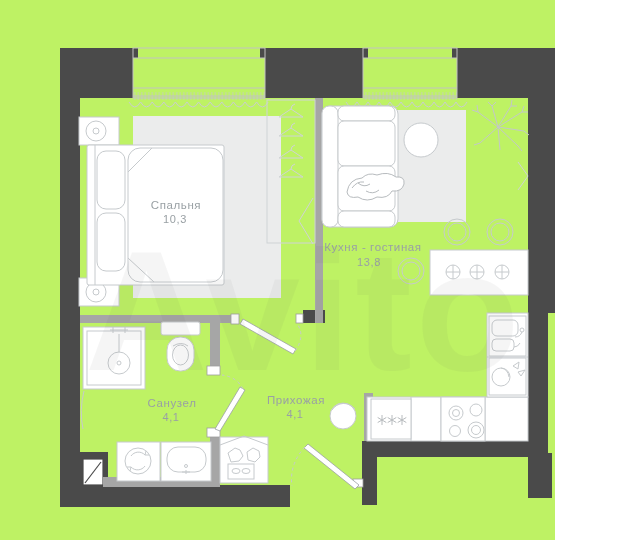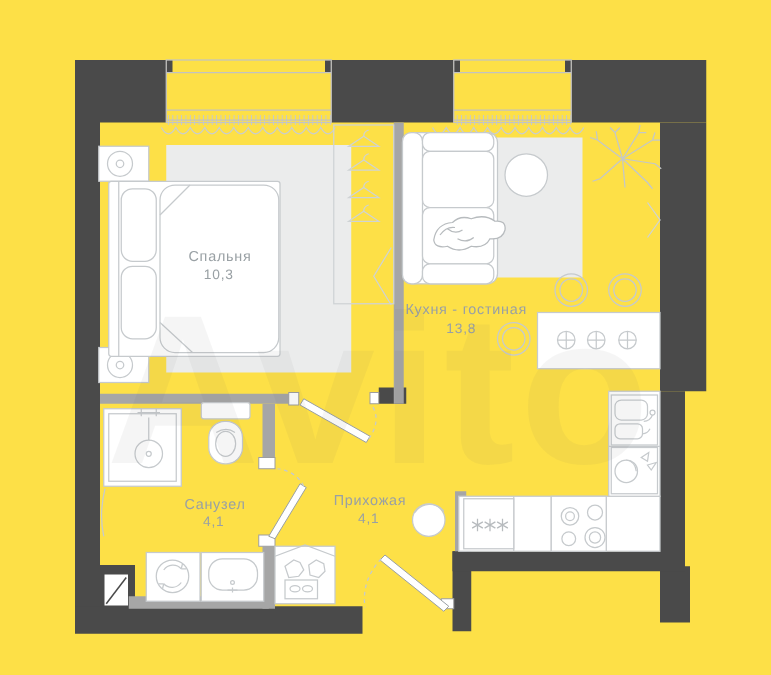--- a/index.html
+++ b/index.html
@@ -1,16 +1,16 @@
 <!DOCTYPE html>
 <html><head>
 <meta charset="utf-8">
 <style>
   html,body{margin:0;padding:0;background:#fff;}
-  .canvas{position:relative;width:617px;height:540px;background:#fde047;overflow:hidden;
+  .canvas{position:relative;width:555px;height:540px;background:#bef264;overflow:hidden;
           font-family:"Liberation Sans",sans-serif;}
   svg{position:absolute;left:0;top:0;}
   text{font-family:"Liberation Sans",sans-serif;fill:#99a0a4;letter-spacing:.6px;}
   .room-name{font-size:11.5px;}
   .room-area{font-size:11px;}
   .watermark{font-size:170px;font-weight:bold;fill:#5a5a5a;opacity:.05;letter-spacing:4px;}
 </style>
 </head>
 <body>
 

